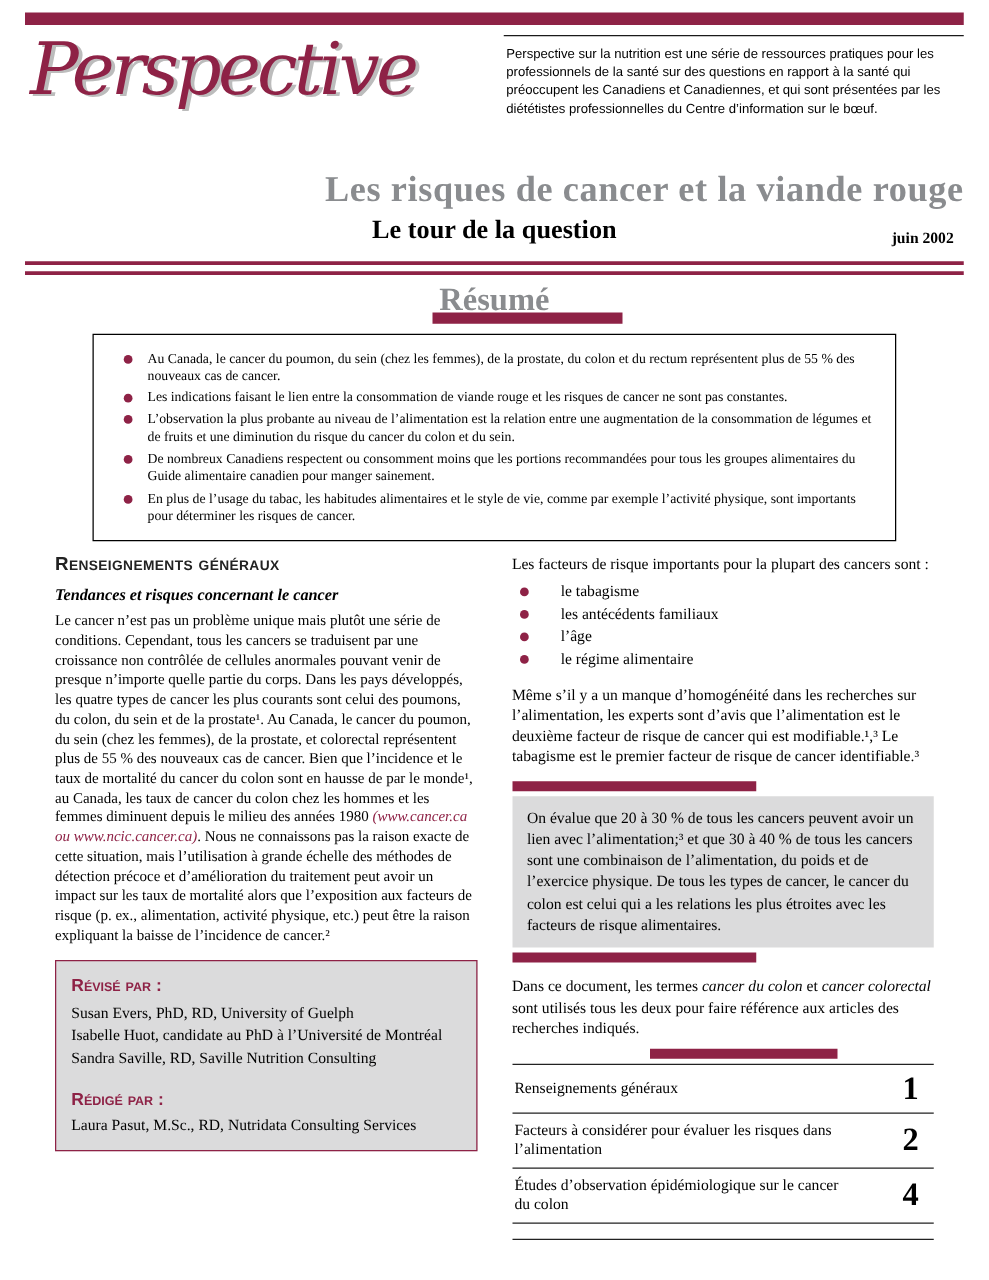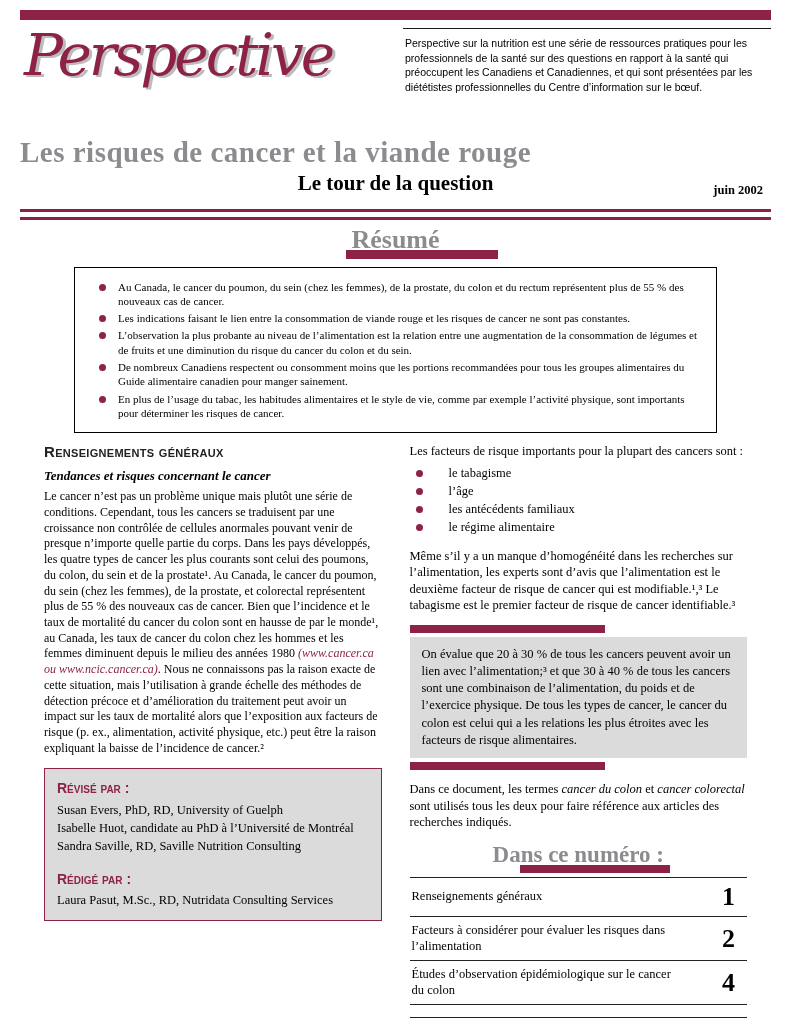--- a/index.html
+++ b/index.html
@@ -30,21 +30,21 @@
   }
   .logo-rule { flex:1; height:2px; background:#1a1a1a; margin-left:10px; }
   .masthead-desc {
     position:absolute; top:2px; right:0; width:368px;
     font-family:"Liberation Sans", sans-serif; font-size:10.5px; line-height:1.4;
     border-top:1.5px solid #1a1a1a; padding:7px 2px 8px;
   }
 
   
   .doc-title {
-    text-align:left; font-weight:bold; font-size:29px; color:var(--grayhead);
+    text-align:right; font-weight:bold; font-size:29px; color:var(--grayhead);
     letter-spacing:0.5px; margin-top:8px;
   }
   .subtitle-row { position:relative; text-align:center; margin-top:2px; height:30px; }
   .subtitle { font-weight:bold; font-size:21px; }
   .issue-date { position:absolute; right:8px; bottom:3px; font-weight:bold; font-size:12.5px; }
   .double-rule { height:11px; border-top:3px solid var(--maroon); border-bottom:3px solid var(--maroon); margin:8px 0 6px; }
 
   
   .resume-head { text-align:center; font-size:26px; font-weight:bold; color:var(--grayhead); line-height:1.1; }
   .resume-bar { width:152px; height:9px; background:var(--maroon); margin:-5px 0 8px calc(50% - 50px); }
@@ -162,43 +162,42 @@
 
     <div class="col-right">
       <p class="risk-intro">Les facteurs de risque importants pour la plupart des cancers sont :</p>
       <ul class="risk-list">
         <li>
             <span class="dot"></span>
             <span>le tabagisme</span>
           </li>
         <li>
             <span class="dot"></span>
+            <span>les antécédents familiaux</span>
+          </li>
+        <li>
+            <span class="dot"></span>
             <span>l’âge</span>
-          </li>
-        <li>
-            <span class="dot"></span>
-            <span>les antécédents familiaux</span>
           </li>
         <li>
             <span class="dot"></span>
             <span>le régime alimentaire</span>
           </li>
       </ul>
 
       <p class="right-para">Même s’il y a un manque d’homogénéité dans les recherches sur l’alimentation, les experts sont d’avis que l’alimentation est le deuxième facteur de risque de cancer qui est modifiable.¹,³ Le tabagisme est le premier facteur de risque de cancer identifiable.³</p>
 
       <div class="callout">
         <div class="callout-bar"></div>
         <div class="callout-body">On évalue que 20 à 30 % de tous les cancers peuvent avoir un lien avec l’alimentation;³ et que 30 à 40 % de tous les cancers sont une combinaison de l’alimentation, du poids et de l’exercice physique. De tous les types de cancer, le cancer du colon est celui qui a les relations les plus étroites avec les facteurs de risque alimentaires.</div>
         <div class="callout-bar bottom"></div>
       </div>
 
       <p class="right-para"><span>Dans ce document, les termes </span><i>cancer du colon</i><span> et </span><i>cancer colorectal</i><span> sont utilisés tous les deux pour faire référence aux articles des recherches indiqués.</span></p>
 
-      <h3 class="toc-head">Dans ce numéro :</h3>
       <div class="toc-bar"></div>
 
       <div class="toc">
         <div class="toc-row">
           <span class="toc-label">Renseignements généraux</span>
           <span class="toc-page">1</span>
         </div>
         <div class="toc-row">
           <span class="toc-label">Facteurs à considérer pour évaluer les risques dans l’alimentation</span>
           <span class="toc-page">2</span>

